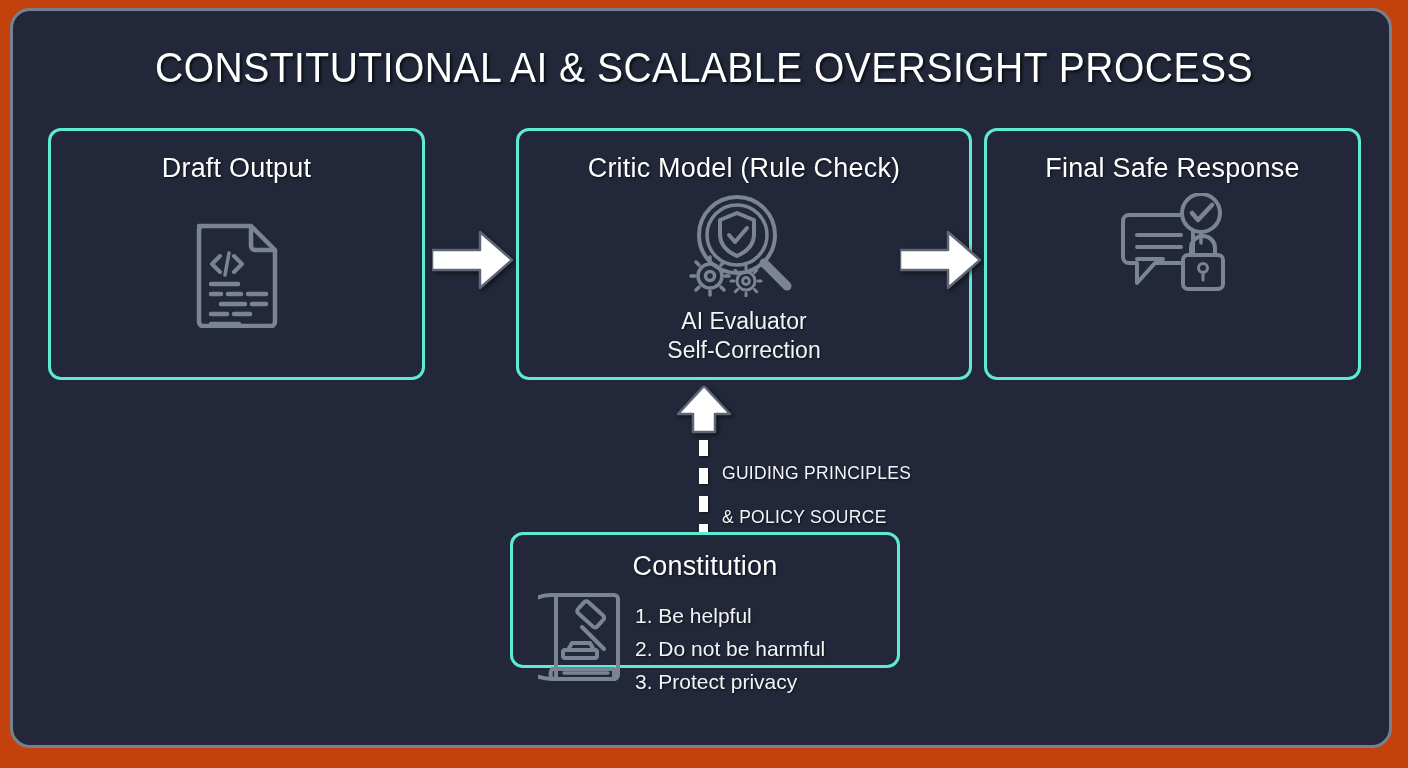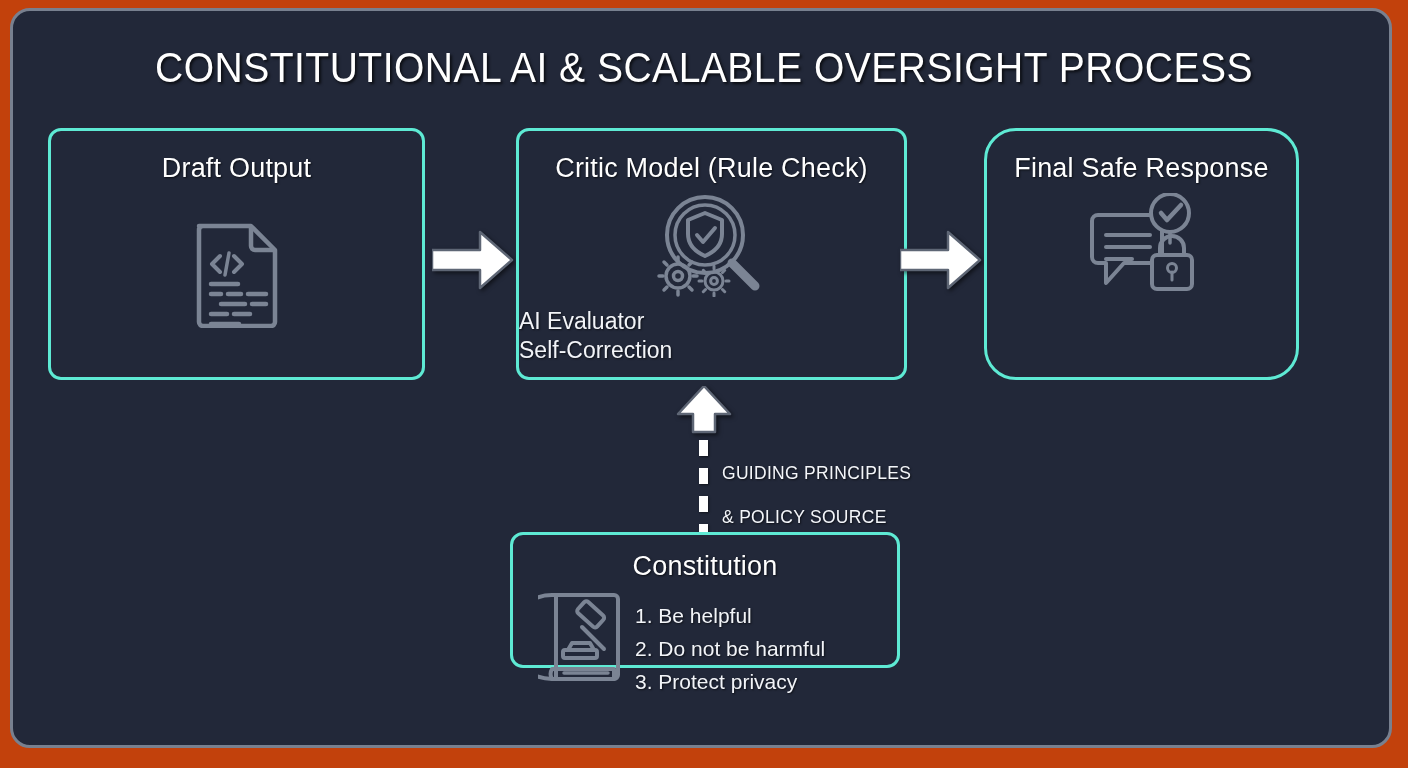--- a/index.html
+++ b/index.html
@@ -40,20 +40,21 @@
     text-align: center;
     color: #ffffff;
     font-size: 27px;
     letter-spacing: 0.2px;
     text-shadow: 1px 1px 2px rgba(0,0,0,0.65);
   }
   .node-sub {
     position: absolute;
     left: 0;
     right: 0;
+    text-align: center;
     color: #f2f4f8;
     font-size: 23px;
     line-height: 29px;
     text-shadow: 1px 1px 2px rgba(0,0,0,0.6);
   }
   .icon-wrap {
     position: absolute;
     display: flex;
     align-items: center;
     justify-content: center;
@@ -133,21 +134,21 @@
           <path d="M20 104 h28"></path>
         </g>
       </svg>
     </div>
   </div>
 
   <svg class="flow-arrow" style="left:432px; top:230px;" width="82" height="60" viewBox="0 0 82 60">
     <path d="M0 20 H48 V2 L80 30 L48 58 V40 H0 Z" fill="#ffffff" stroke="#5e6675" stroke-width="2.5" stroke-linejoin="round"></path>
   </svg>
 
-  <div class="node-box" style="left:516px; top:128px; width:391px; height:252px;">
+  <div class="node-box" style="left:516px; top:128px; width:456px; height:252px;">
     <div class="node-title" style="top:22px;">Critic Model (Rule Check)</div>
     <div class="icon-wrap" style="left:0; right:0; top:58px; height:112px;">
       <svg width="122" height="104" viewBox="0 0 122 104" fill="none">
         <circle cx="54" cy="42" r="38" stroke="#7b8494" stroke-width="4"></circle>
         <circle cx="54" cy="42" r="30" stroke="#7b8494" stroke-width="3.5"></circle>
         <path d="M54 20 l17 7 v14 c0 11 -8 18 -17 22 c-9 -4 -17 -11 -17 -22 V27 z" stroke="#7b8494" stroke-width="4" stroke-linejoin="round" fill="none"></path>
         <path d="M46 42 l6 7 l12 -14" stroke="#7b8494" stroke-width="4" stroke-linecap="round" stroke-linejoin="round" fill="none"></path>
         <path d="M81 70 l23 23" stroke="#7b8494" stroke-width="9" stroke-linecap="round"></path>
         <g stroke="#7b8494" stroke-width="3.5">
           <circle cx="27" cy="83" r="12"></circle>
@@ -164,21 +165,21 @@
     <div class="node-sub" style="top:176px;">
       <div>AI Evaluator</div>
       <div>Self-Correction</div>
     </div>
   </div>
 
   <svg class="flow-arrow" style="left:900px; top:230px;" width="82" height="60" viewBox="0 0 82 60">
     <path d="M0 20 H48 V2 L80 30 L48 58 V40 H0 Z" fill="#ffffff" stroke="#5e6675" stroke-width="2.5" stroke-linejoin="round"></path>
   </svg>
 
-  <div class="node-box" style="left:984px; top:128px; width:315px; height:252px;border-radius:32px;">
+  <div class="node-box" style="left:984px; top:128px; width:377px; height:252px;">
     <div class="node-title" style="top:22px;">Final Safe Response</div>
     <div class="icon-wrap" style="left:0; right:0; top:58px; height:112px;">
       <svg width="116" height="104" viewBox="0 0 116 104" fill="none">
         <path d="M10 22 h58 a6 6 0 0 1 6 6 v36 a6 6 0 0 1 -6 6 H36 L18 90 V70 h-8 a6 6 0 0 1 -6 -6 V28 a6 6 0 0 1 6 -6 z" transform="translate(4,0)" stroke="#7b8494" stroke-width="4" stroke-linejoin="round" fill="none"></path>
         <g stroke="#7b8494" stroke-width="4" stroke-linecap="round">
           <path d="M22 42 h44"></path>
           <path d="M22 54 h44"></path>
           <path d="M22 66 h26"></path>
         </g>
         <path d="M86 32 v18" stroke="#7b8494" stroke-width="3.5" stroke-linecap="round"></path>

